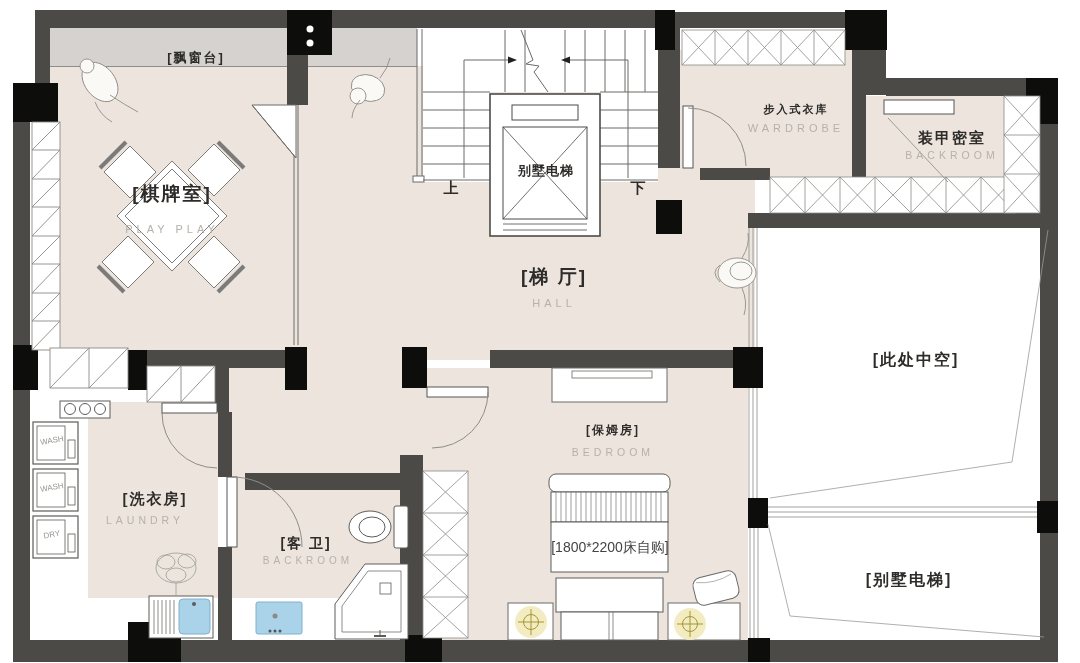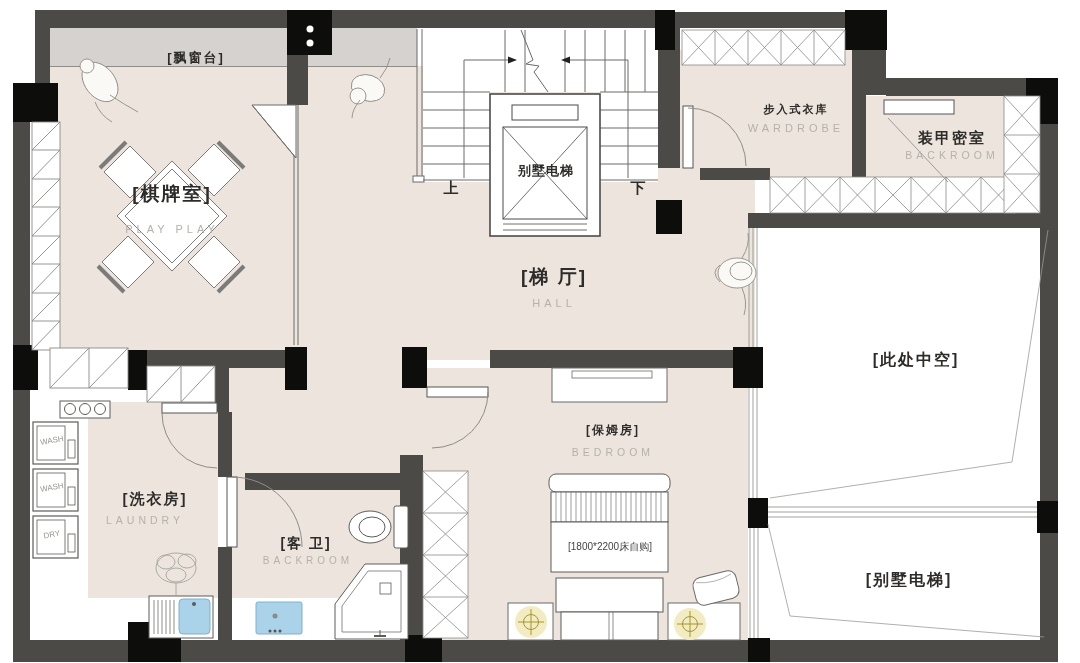--- a/index.html
+++ b/index.html
@@ -459,21 +459,21 @@
   <div class="lbl cn" style="left:916px;top:360px;font-size:16px;">[此处中空]</div>
 
   <div class="lbl cn" style="left:155px;top:498px;font-size:15px;">[洗衣房]</div>
   <div class="lbl en" style="left:145px;top:520px;font-size:10.5px;">LAUNDRY</div>
 
   <div class="lbl cn" style="left:306px;top:543px;font-size:14px;">[客 卫]</div>
   <div class="lbl en" style="left:308px;top:561px;font-size:10px;">BACKROOM</div>
 
   <div class="lbl cn" style="left:613px;top:430px;font-size:12px;">[保姆房]</div>
   <div class="lbl en" style="left:613px;top:452px;font-size:10.5px;">BEDROOM</div>
-  <div class="lbl" style="left:610px;top:547px;font-size:10px;color:#444;">[1800*2200床自购]</div>
+  <div class="lbl" style="left:610px;top:547px;font-size:14px;color:#444;">[1800*2200床自购]</div>
 
   <div class="lbl cn" style="left:909px;top:580px;font-size:16px;">[别墅电梯]</div>
 
   <div class="lbl tiny" style="left:52px;top:441px;">WASH</div>
   <div class="lbl tiny" style="left:52px;top:488px;">WASH</div>
   <div class="lbl tiny" style="left:52px;top:535px;">DRY</div>
 
 </div>
 
 </body></html>

